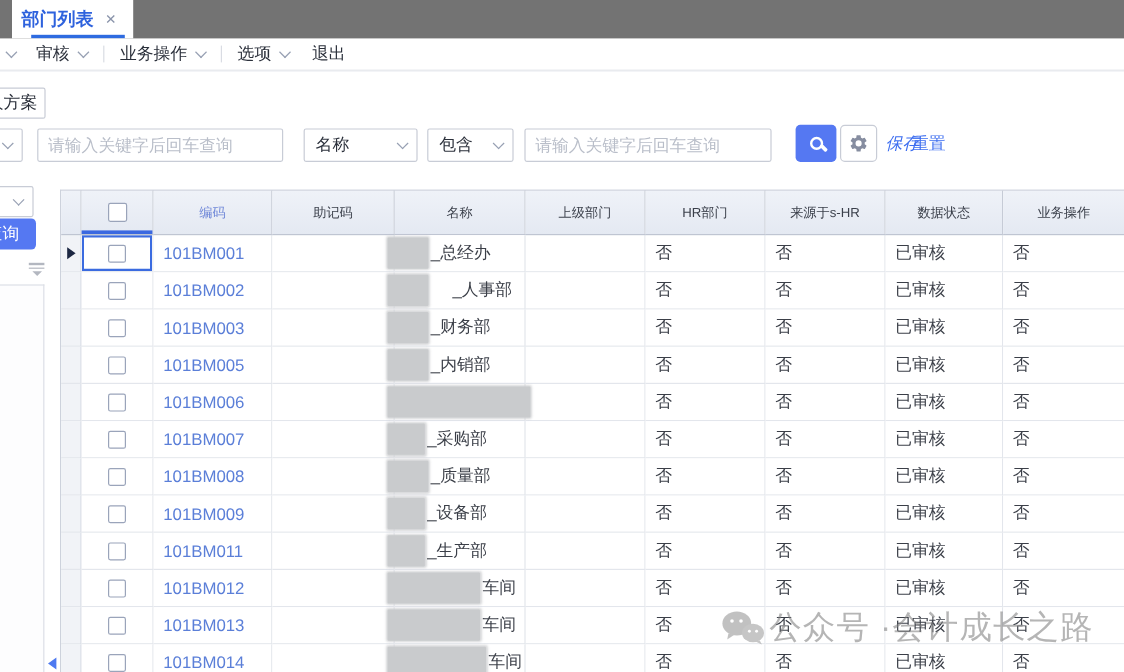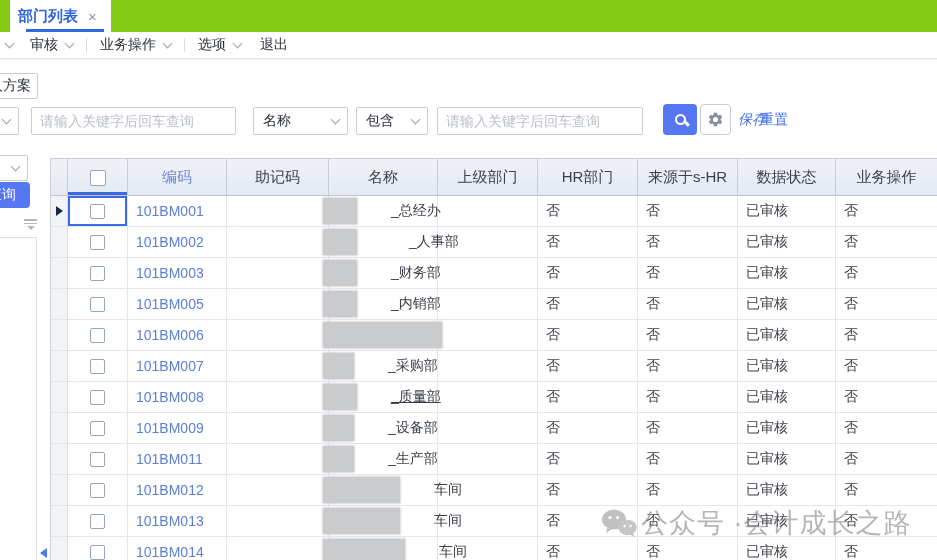--- a/index.html
+++ b/index.html
@@ -2,21 +2,21 @@
 <html><head>
 <meta charset="utf-8">
 <style>
   * { margin:0; padding:0; box-sizing:border-box; }
   html,body { width:937px; height:560px; overflow:hidden; background:#fff;
     font-family:"Liberation Sans","DejaVu Sans",sans-serif; }
   #page { position:relative; width:937px; height:560px; overflow:hidden; background:#fff; }
 
   
   .tabstrip { position:absolute; left:0; top:0; width:937px; height:44px;
-    background:#84cc16; border-bottom:6px solid #ec4899; }
+    background:#737373; border-bottom:6px solid #ec4899; }
   .tab { position:absolute; left:10px; top:0; height:32px; padding:0 14px 0 8px;
     background:#fff; display:flex; align-items:center; gap:10px; }
   .tab-label { color:#2e62dd; font-size:15px; font-weight:700; }
   .tab-close { color:#8a94ab; font-size:15px; font-weight:400; cursor:pointer; }
   .tab-underline { position:absolute; left:16px; top:29px; width:78px; height:3px; background:#2e6be0; }
 
   
   .menubar { position:absolute; left:0; top:32px; width:937px; height:27px; background:#fff;
     border-bottom:1px solid #e4e6ec; display:flex; align-items:center; padding-left:4px;
     font-size:14px; color:#2b303b; box-shadow:0 1px 0 #f3f4f7; }
@@ -74,42 +74,42 @@
   .collapse-tri { position:absolute; left:40px; top:548px; width:0; height:0; cursor:pointer;
     border-top:5px solid transparent; border-bottom:5px solid transparent;
     border-right:7px solid #4d79f0; }
 
   
   .grid-wrap { position:absolute; left:50px; top:158px; width:887px; }
   table.grid { border-collapse:separate; border-spacing:0; table-layout:fixed; width:887px;
     border-left:1px solid #cdd2dc; border-top:1px solid #c9ced9; }
   .grid th { height:37px; background:linear-gradient(#eff2f8,#e4e9f2);
     border-right:1px solid #c6cbd6; border-bottom:1px solid #bfc5d2;
-    font-size:15px; font-weight:400; color:#3a3f4a; text-align:center; position:relative; }
+    font-size:11px; font-weight:400; color:#3a3f4a; text-align:center; position:relative; }
   .grid th.h-code { color:#6f87d8; }
   .grid th.h-chk::after { content:""; position:absolute; left:0; right:0; bottom:0; height:3px;
     background:#3a68e0; }
   .grid td { height:31px; background:#fff; border-right:1px solid #e3e6ec;
     border-bottom:1px solid #e3e6ec; font-size:14px; color:#3b3f48;
     padding:0 0 0 8px; overflow:visible; }
   .grid td.ind { background:#f1f3f7; border-right:1px solid #d8dce4; padding:0; }
   .grid td.chk { padding:0; text-align:center; }
   .grid td.code { color:#5b7fd8; cursor:pointer; }
   .cb { display:inline-block; width:15px; height:15px; background:#fff;
     border:1px solid #9aa4ba; border-radius:2px; vertical-align:middle; cursor:pointer; }
   .grid th .cb { width:16px; height:16px; }
   tr.current td.chk { box-shadow:inset 0 0 0 2px #3b6be0; }
   .tri { display:none; width:0; height:0; margin:0 auto;
     border-top:5px solid transparent; border-bottom:5px solid transparent;
     border-left:7px solid #1c2742; }
   tr.current .tri { display:block; }
   td.name { position:relative; padding:0; }
   .redact { position:absolute; left:-6px; top:2px; height:26px; background:#c9cbcd;
     border-radius:1px; box-shadow:0 0 2px 1px rgba(201,203,205,.75); z-index:2; }
-  .nsuf { position:absolute; top:50%; transform:translateY(-50%); z-index:3; white-space:nowrap;padding-left:32px; }
+  .nsuf { position:absolute; top:50%; transform:translateY(-50%); z-index:3; white-space:nowrap; }
 
   
   .watermark { position:absolute; left:601px; top:505px; display:flex; align-items:center;
     gap:4px; opacity:.58; z-index:9; pointer-events:none; }
   .wm-text { font-size:27px; color:#808080; letter-spacing:1px; white-space:nowrap; }
 </style>
 </head>
 <body>
 
 <div id="page">
@@ -308,21 +308,21 @@
       <td>否</td>
     </tr>
 
     <tr>
       <td class="ind"></td>
       <td class="chk"><span class="cb"></span></td>
       <td class="code">101BM008</td>
       <td></td>
       <td class="name">
         <span class="redact" style="width: 34px;"></span>
-        <span class="nsuf" style="left: 30px; text-decoration: underline;">_质量部</span>
+        <span class="nsuf" style="left: 30px;">_质量部</span>
       </td>
       <td></td>
       <td>否</td>
       <td>否</td>
       <td>已审核</td>
       <td>否</td>
     </tr>
 
     <tr>
       <td class="ind"></td>

